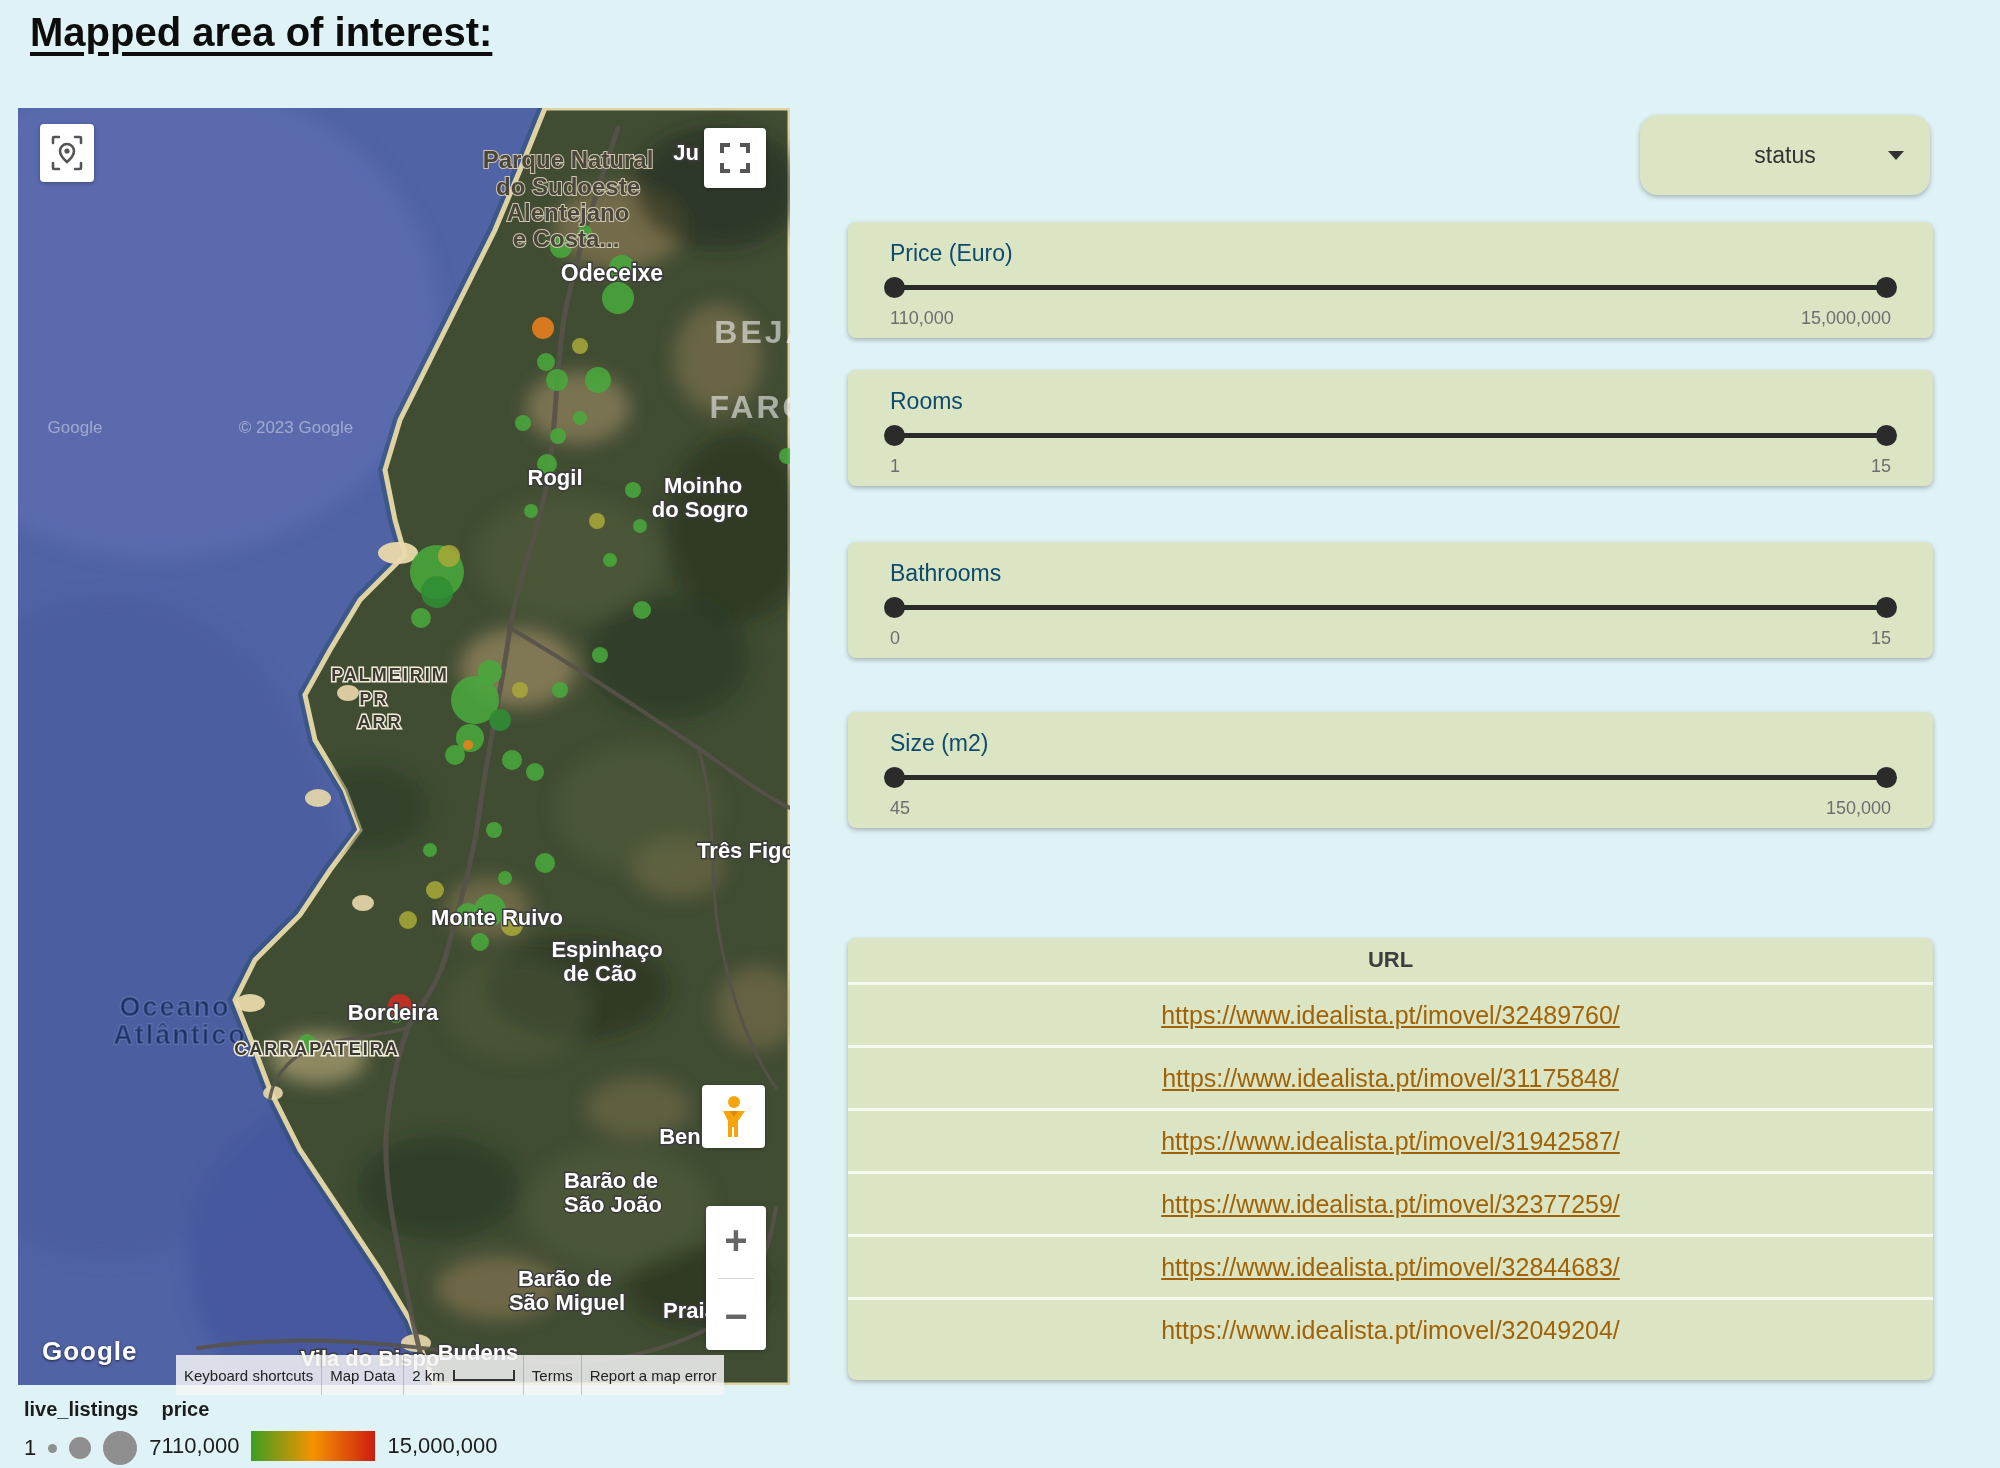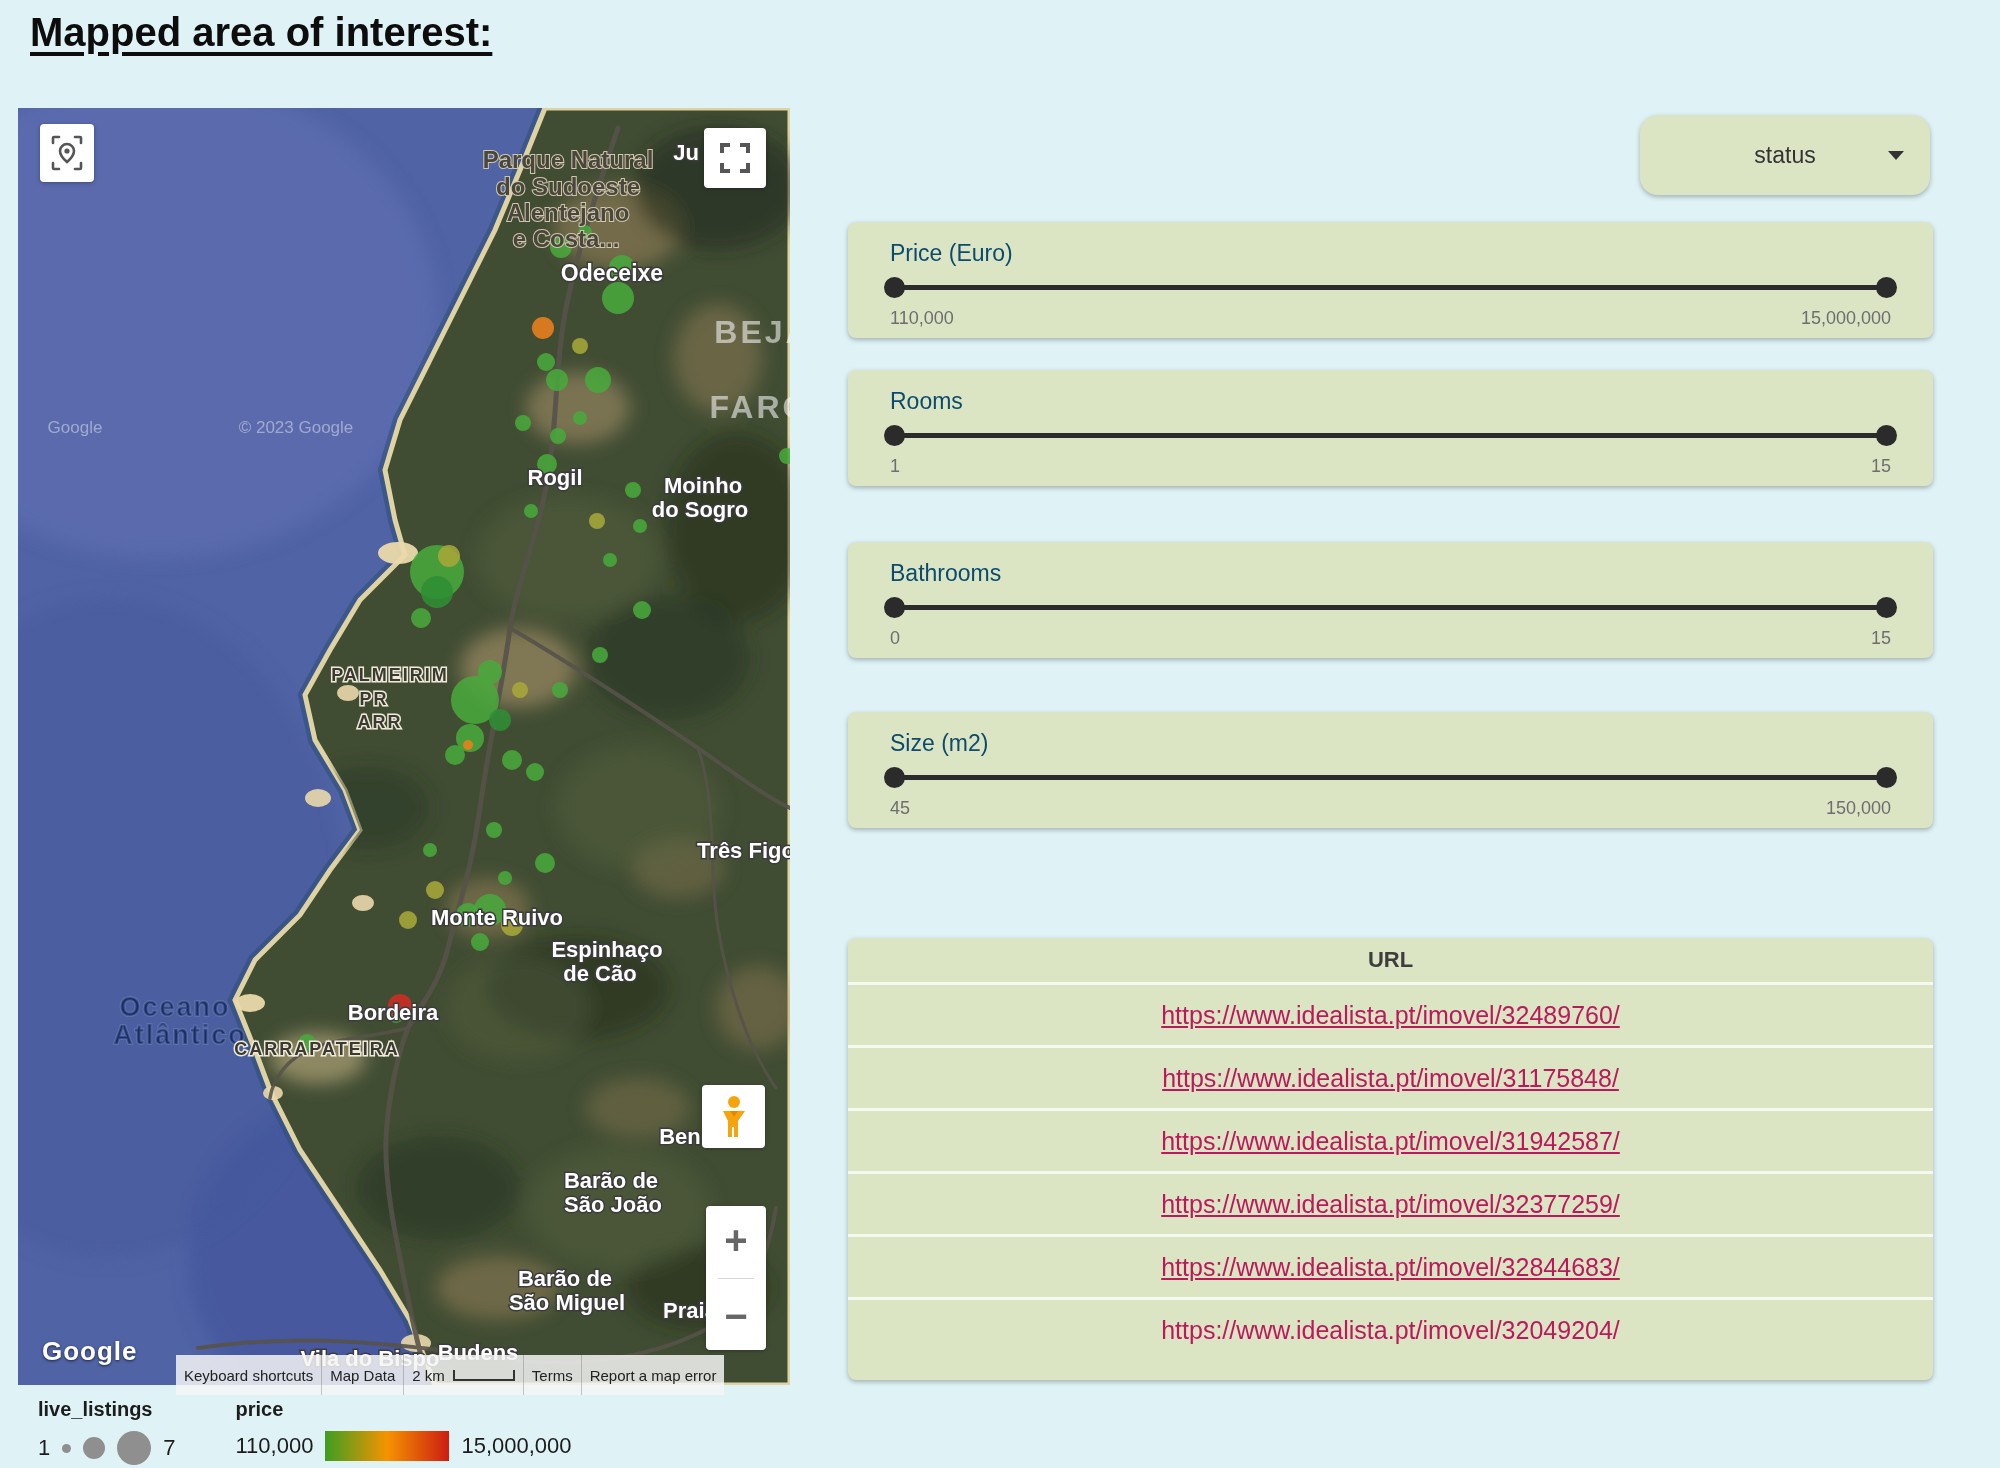--- a/index.html
+++ b/index.html
@@ -25,21 +25,21 @@
 
   
   #attrib{position:absolute;left:176px;top:1355px;height:40px;display:flex;align-items:stretch;font-size:15px;color:#222;}
   .chip{background:rgba(245,245,245,.85);padding:3px 8px;display:flex;align-items:center;white-space:nowrap;border-left:1px solid rgba(120,120,120,.4);}
   .chip:first-child{border-left:none;}
   #scale-ruler{display:inline-block;width:58px;height:9px;border-left:2px solid #333;border-right:2px solid #333;border-bottom:2px solid #333;margin-left:8px;}
   #google-logo{position:absolute;left:42px;top:1336px;color:#fff;font-size:26px;font-weight:bold;
     letter-spacing:1px;text-shadow:0 1px 3px rgba(0,0,0,.65);}
 
   
-  #legend{position:absolute;left:38px;top:1398px;display:flex;align-items:flex-start;gap:60px;}
+  #legend{position:absolute;left:24px;top:1398px;display:flex;align-items:flex-start;}
   .legend-label{font-size:20px;font-weight:bold;color:#1c1c1c;margin-bottom:10px;}
   .legend-row{display:flex;align-items:center;gap:12px;font-size:22px;color:#1c1c1c;}
   .lg-circle{border-radius:50%;background:#8f8f8f;}
   #grad-bar{width:124px;height:30px;}
 
   
   .card{position:absolute;left:848px;width:1085px;background:#dbe5c4;border-radius:8px;
     box-shadow:0 2px 5px rgba(0,0,0,.28);}
   .slider-card{height:116px;}
   .card .flabel{position:absolute;left:42px;top:18px;font-size:23px;color:#0c4a6e;}
@@ -53,21 +53,21 @@
     border-radius:18px;box-shadow:0 2px 5px rgba(0,0,0,.28);display:flex;align-items:center;justify-content:center;cursor:pointer;}
   #status-dd .ddtext{font-size:23px;color:#333;}
   #dd-caret{position:absolute;right:26px;top:36px;width:0;height:0;border-left:8px solid transparent;
     border-right:8px solid transparent;border-top:9px solid #333;}
 
   
   #url-card{top:938px;height:442px;overflow:hidden;}
   #url-header{height:44px;display:flex;align-items:center;justify-content:center;
     font-size:22px;font-weight:bold;color:#3d3d3d;}
   .url-row{height:60px;display:flex;align-items:center;justify-content:center;border-top:3px solid rgba(255,255,255,.75);}
-  .url-row a{color:#be185d;font-size:25px;text-decoration:underline;cursor:pointer;}
+  .url-row a{color:#a16207;font-size:25px;text-decoration:underline;cursor:pointer;}
   .url-row:last-child a{text-decoration:none;}
 
   
   text{font-family:"Liberation Sans",sans-serif;}
   .lbl-place{fill:#fff;stroke:#3c3c3c;stroke-width:3px;paint-order:stroke;font-weight:bold;}
   .lbl-park{fill:#4a463c;stroke:#cfc7ae;stroke-width:2px;paint-order:stroke;font-weight:bold;}
   .lbl-area{fill:#3a3a32;stroke:#efe9d8;stroke-width:3px;paint-order:stroke;font-weight:bold;letter-spacing:2px;}
   .lbl-district{fill:rgba(255,255,255,.55);font-weight:bold;letter-spacing:3px;}
   .lbl-ocean{fill:#1b2d63;stroke:rgba(130,160,210,.3);stroke-width:2px;font-weight:bold;letter-spacing:2px;}
   .lbl-wm{fill:rgba(255,255,255,.42);}

